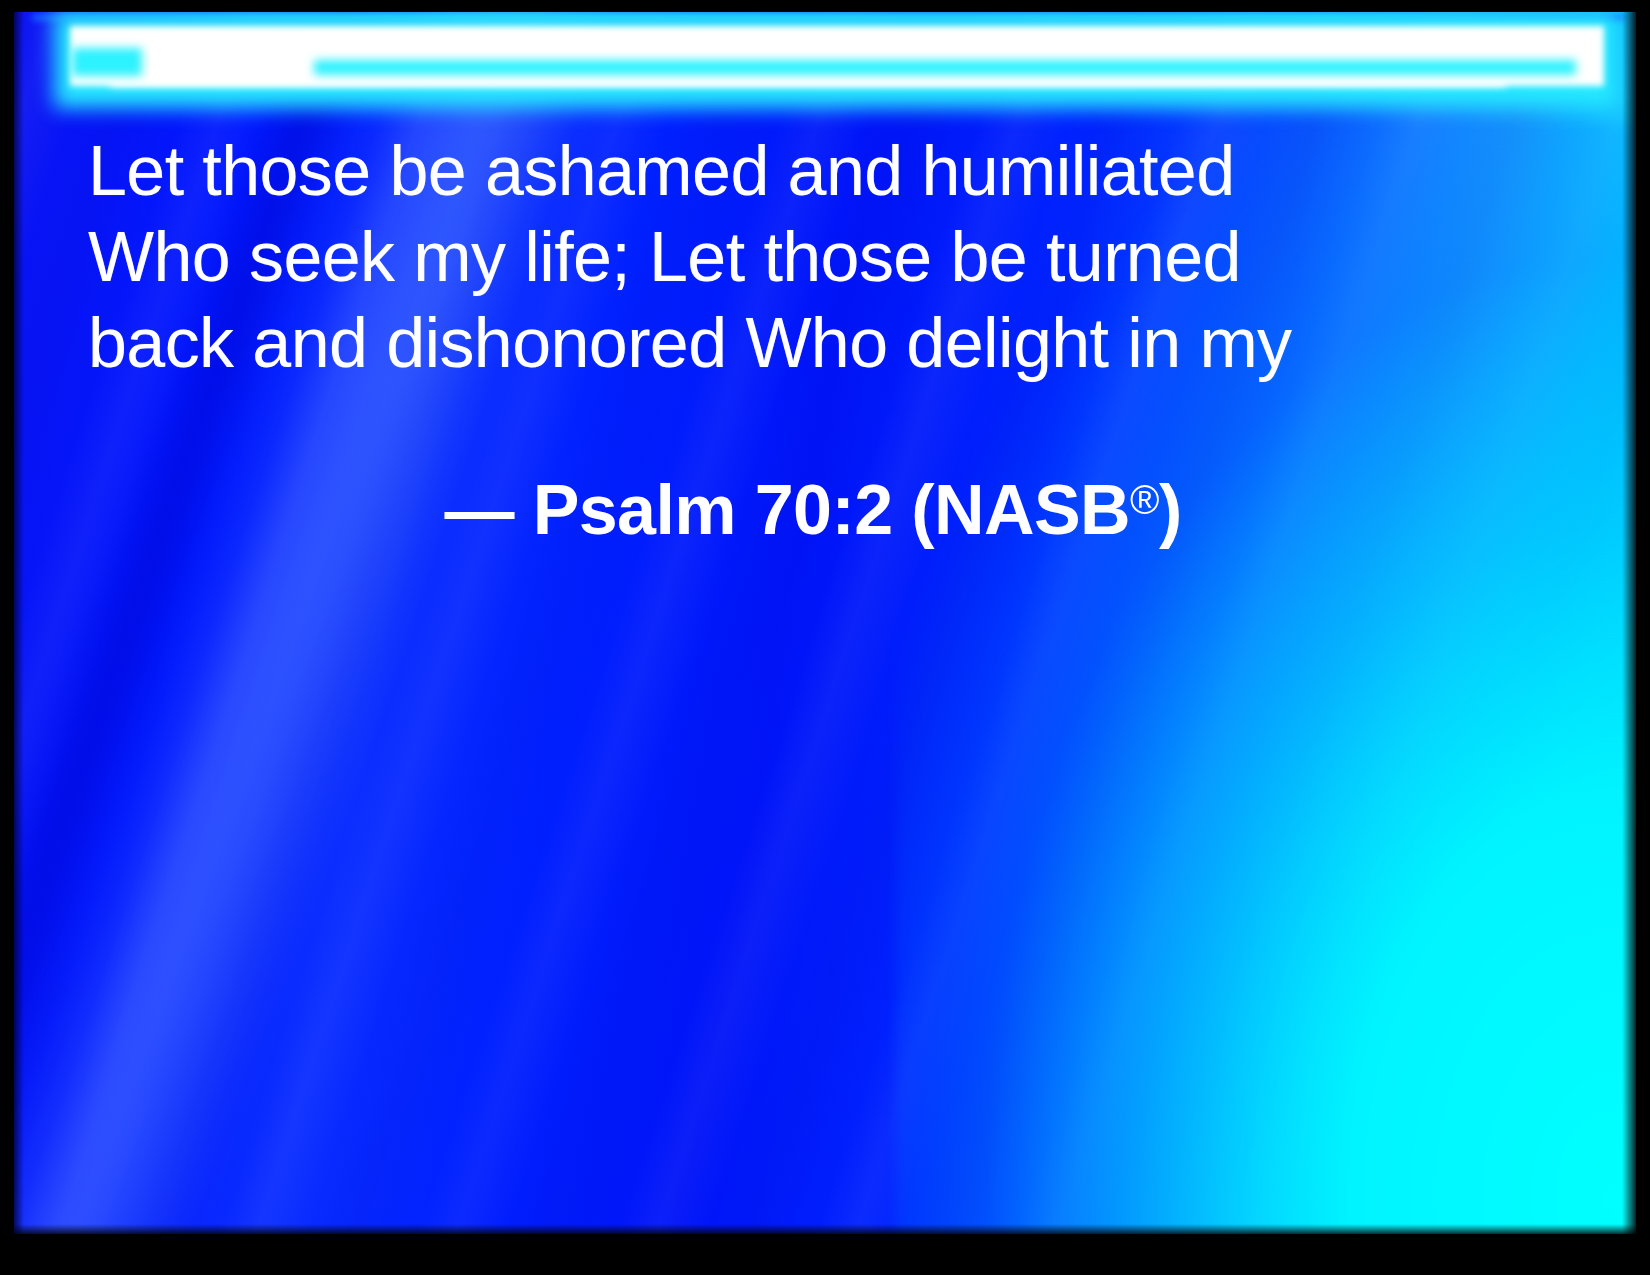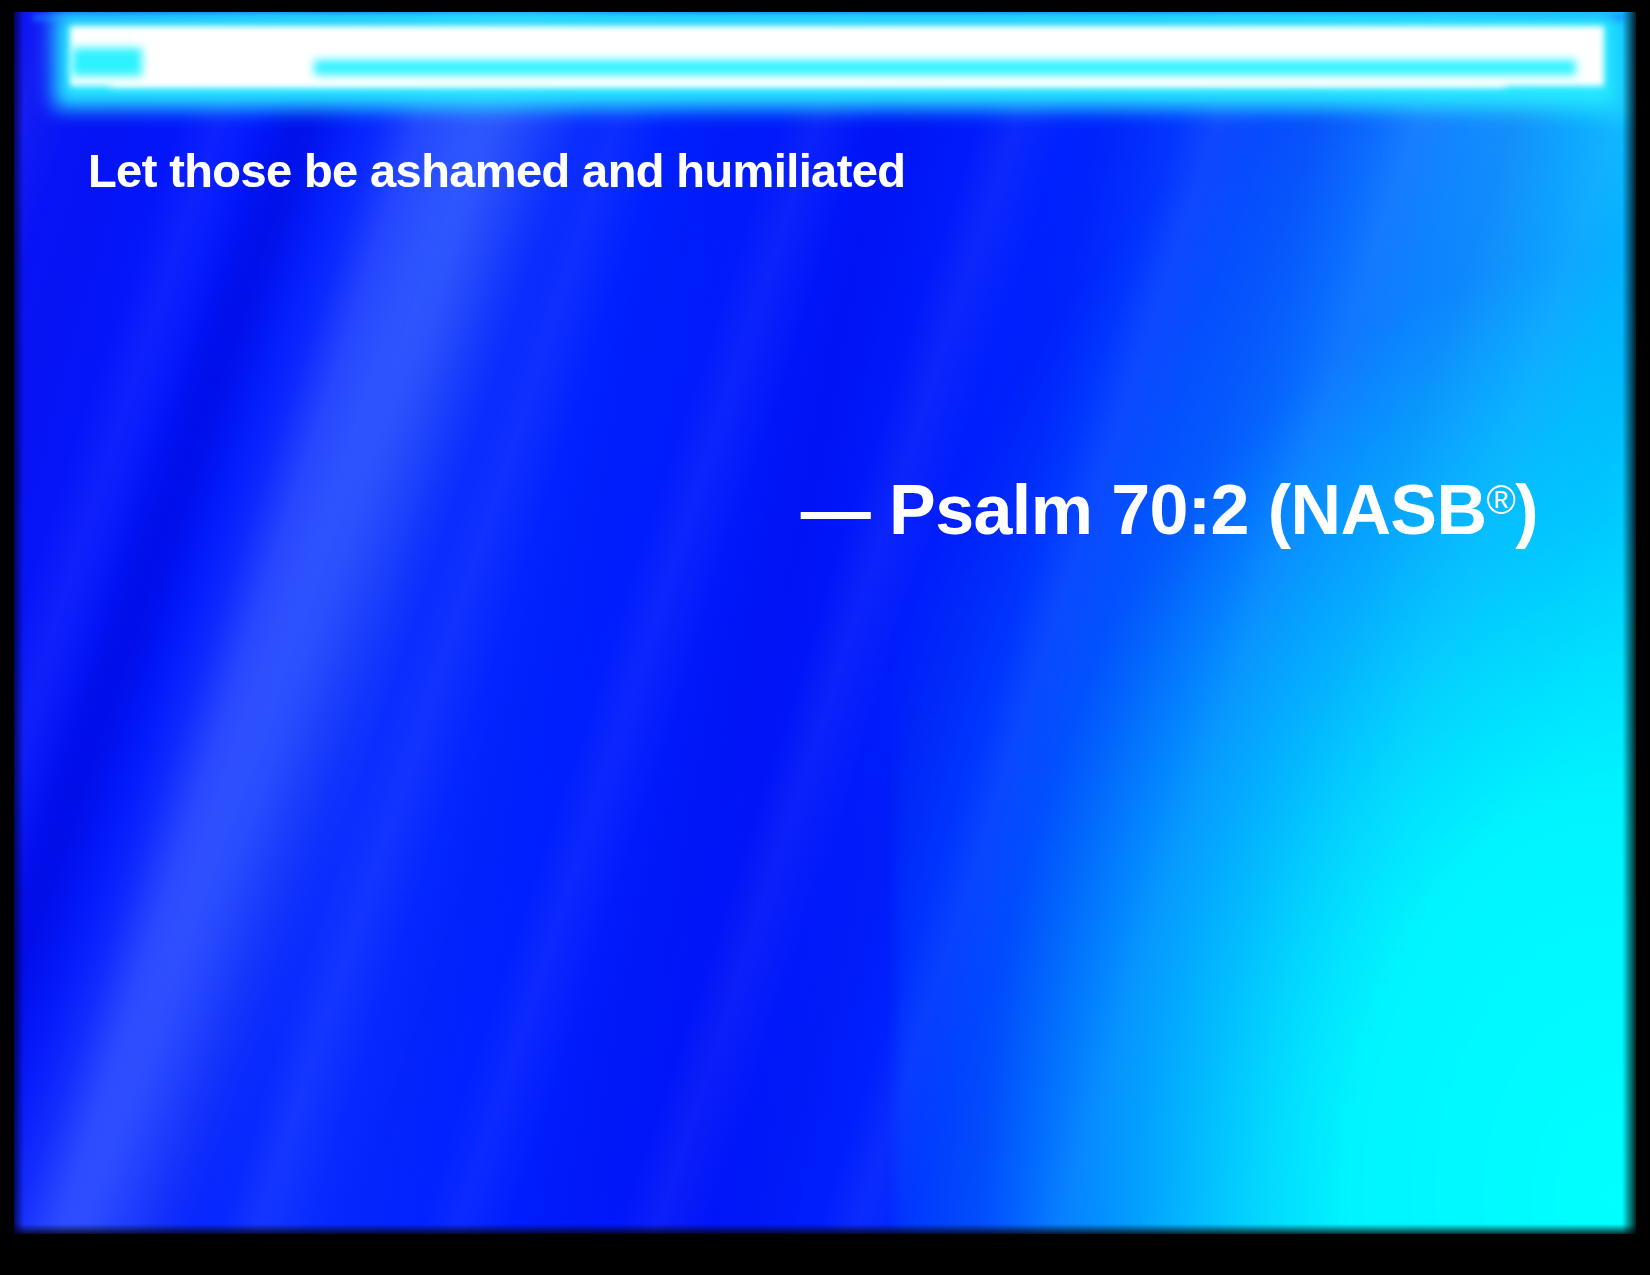--- a/index.html
+++ b/index.html
@@ -177,35 +177,35 @@
   #verse-block {
     position: absolute;
     left: 74px;
     top: 116px;
     width: 1460px;
     z-index: 5;
   }
 
   .verse-line {
     color: #ffffff;
-    font-size: 47px;
-    font-weight: bold;
+    font-size: 70px;
+    font-weight: normal;
     line-height: 86px;
     letter-spacing: -0.6px;
     white-space: nowrap;
     font-stretch: condensed;
     text-shadow: 0 0 1px rgba(255,255,255,.35);
   }
 
   #attribution {
     position: absolute;
     left: 74px;
     top: 455px;
     width: 1450px;
-    text-align: right;
+    text-align: center;
     z-index: 5;
   }
 
   #attribution .attr-text {
     color: #ffffff;
     font-size: 70px;
     font-weight: bold;
     line-height: 86px;
     letter-spacing: -0.6px;
     white-space: nowrap;
@@ -260,20 +260,22 @@
       <div id="band-top-hairline"></div>
       <div id="band-cyanglow"></div>
       <div id="band-white"></div>
       <div id="band-white-lower"></div>
       <div id="band-cyan-streak"></div>
       <div id="band-cyan-knot"></div>
     </div>
 
     <div id="verse-block">
       <div class="verse-line">Let those be ashamed and humiliated</div>
+      <div class="verse-line">Who seek my life; Let those be turned</div>
+      <div class="verse-line">back and dishonored Who delight in my</div>
     </div>
 
     <div id="attribution">
       <div class="attr-text"><span>—</span><span>&nbsp;</span><span>Psalm 70:2</span><span>&nbsp;</span><span>(</span><span>NASB</span><span class="reg-mark">®</span><span>)</span></div>
     </div>
 
     <div id="edge-right"></div>
     <div id="edge-bottom"></div>
     <div id="edge-left"></div>
 

